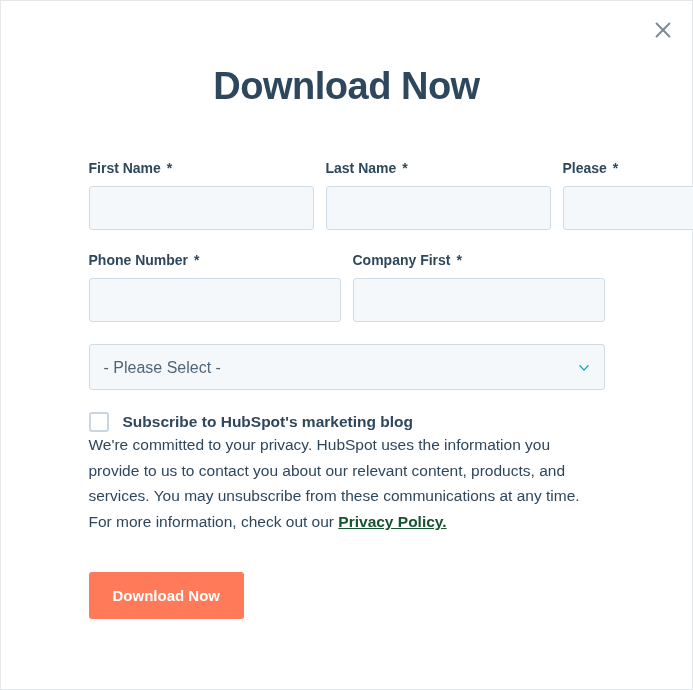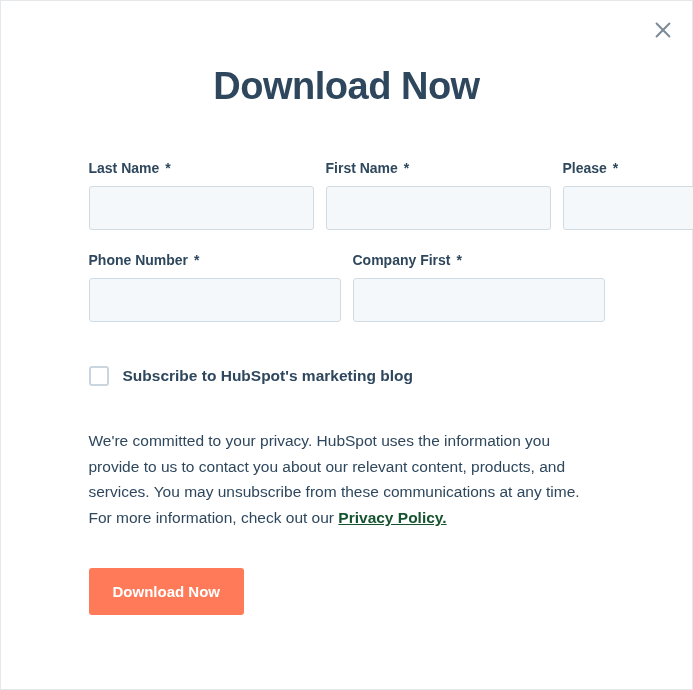--- a/index.html
+++ b/index.html
@@ -94,21 +94,20 @@
     pointer-events: none;
     color: #00a4bd;
   }
   .full { flex-direction: column; }
   .full .field { width: 100%; }
   .checkbox-row {
     display: flex;
     align-items: center;
     gap: 14px;
     margin-top: 2px;
-    margin-bottom: 42px;
   }
   .checkbox {
     width: 20px;
     height: 20px;
     border: 2px solid #c9d6e0;
     border-radius: 3px;
     background: #fff;
     cursor: pointer;
     flex-shrink: 0;
   }
@@ -152,60 +151,70 @@
     </svg>
   </div>
 
   <h1 class="title">Download Now</h1>
 
   <div class="form-area">
 
     <div class="row">
       <div class="field">
         <label class="label">
+          <span>First Name</span>
+          <span class="req">*</span>
+        </label>
+        <input class="text-input" type="text" style="">
+      </div>
+      <div class="field">
+        <label class="label">
           <span>Last Name</span>
           <span class="req">*</span>
         </label>
         <input class="text-input" type="text" style="">
       </div>
       <div class="field">
         <label class="label">
-          <span>First Name</span>
+          <span>Please</span>
+          <span class="req">*</span>
+        </label>
+        <input class="text-input" type="email" style="">
+      </div>
+    </div>
+
+    <div class="row">
+      <div class="field">
+        <label class="label">
+          <span>Phone Number</span>
+          <span class="req">*</span>
+        </label>
+        <input class="text-input" type="tel" style="">
+      </div>
+      <div class="field">
+        <label class="label">
+          <span>Company First</span>
           <span class="req">*</span>
         </label>
         <input class="text-input" type="text" style="">
       </div>
-      <div class="field">
-        <label class="label">
-          <span>Please</span>
-          <span class="req">*</span>
-        </label>
-        <input class="text-input" type="email" style="">
-      </div>
-    </div>
-
-    <div class="row">
-      <div class="field">
-        <label class="label">
-          <span>Phone Number</span>
-          <span class="req">*</span>
-        </label>
-        <input class="text-input" type="tel" style="">
-      </div>
-      <div class="field">
-        <label class="label">
-          <span>Company First</span>
-          <span class="req">*</span>
-        </label>
-        <input class="text-input" type="text" style="">
-      </div>
     </div>
 
     <div class="row full">
       <div class="field">
+        <div class="select-wrap">
+          <select class="select-input">
+            <option>- Please Select -</option>
+          </select>
+          <span class="select-caret">
+            <svg width="10" height="7" viewBox="0 0 10 7" fill="currentColor">
+              <path d="M0 0.5 L5 6 L10 0.5 L8.8 0 L5 4.2 L1.2 0 Z"></path>
+            </svg>
+          </span>
+        </div>
       </div>
     </div>
 
     <div class="checkbox-row">
       <div class="checkbox" role="checkbox" aria-checked="false"></div>
       <span class="checkbox-label">Subscribe to HubSpot's marketing blog</span>
     </div>
 
     <p class="privacy">
       <span>We're committed to your privacy. HubSpot uses the information you provide to us to contact you about our relevant content, products, and services. You may unsubscribe from these communications at any time. For more information, check out our </span><a class="privacy-link">Privacy Policy.</a>

